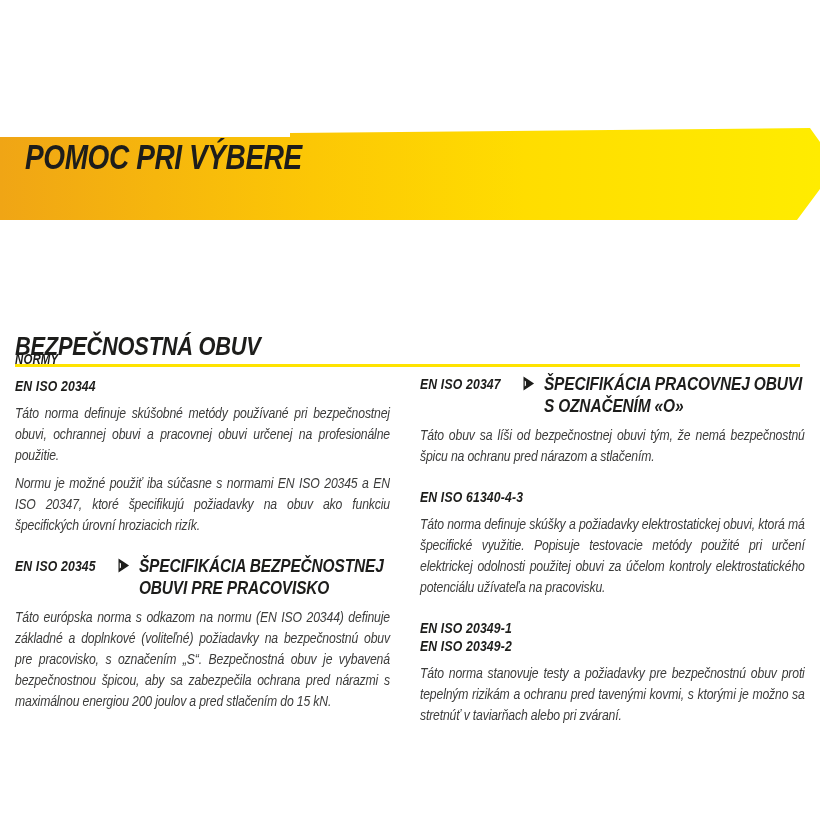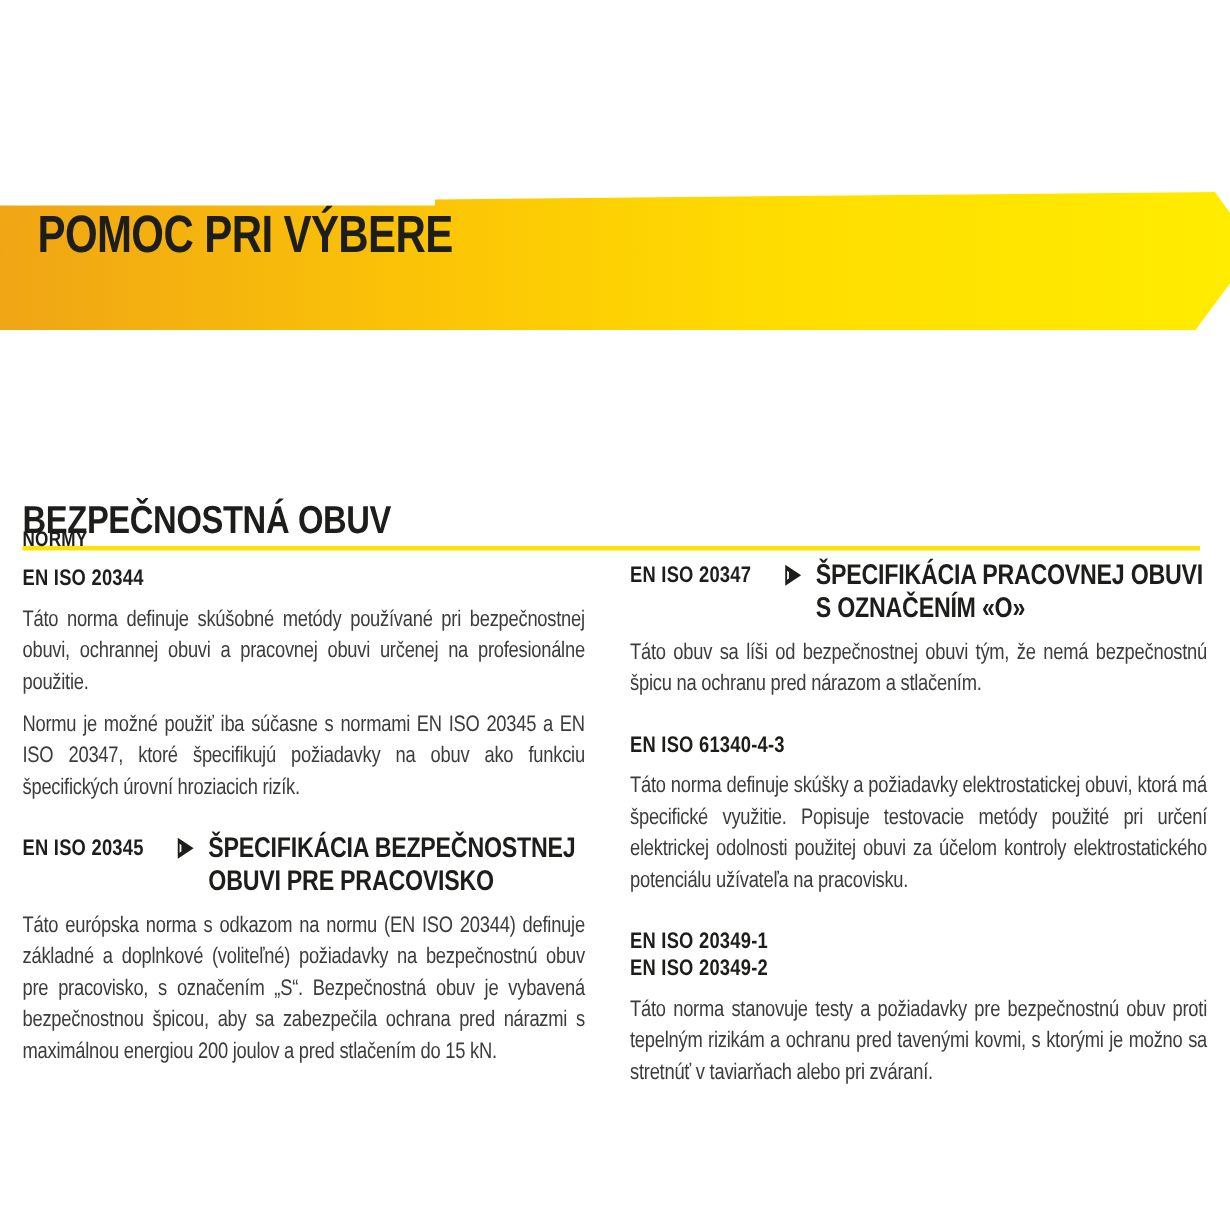--- a/index.html
+++ b/index.html
@@ -10,20 +10,21 @@
     --body:#3C3C3B;
   }
   *{margin:0;padding:0;box-sizing:border-box;}
   html,body{background:#ffffff;}
   .page{
     position:relative;
     width:820px;height:820px;
     background:#ffffff;
     overflow:hidden;
     font-family:"Liberation Sans", sans-serif;
+    font-style:italic;
   }
   
   .banner{
     position:absolute;top:128px;left:0;
     width:820px;height:92px;
     background:linear-gradient(90deg, var(--banner-l) 0%, #FCC705 38%, #FFDD00 64%, var(--banner-r) 100%);
     clip-path:polygon(0px 9px,290px 9px,290px 5px,810px 0px,820px 14px,820px 61px,797px 92px,0px 92px);
   }
   .banner-title{
     position:absolute;left:25px;top:11px;

